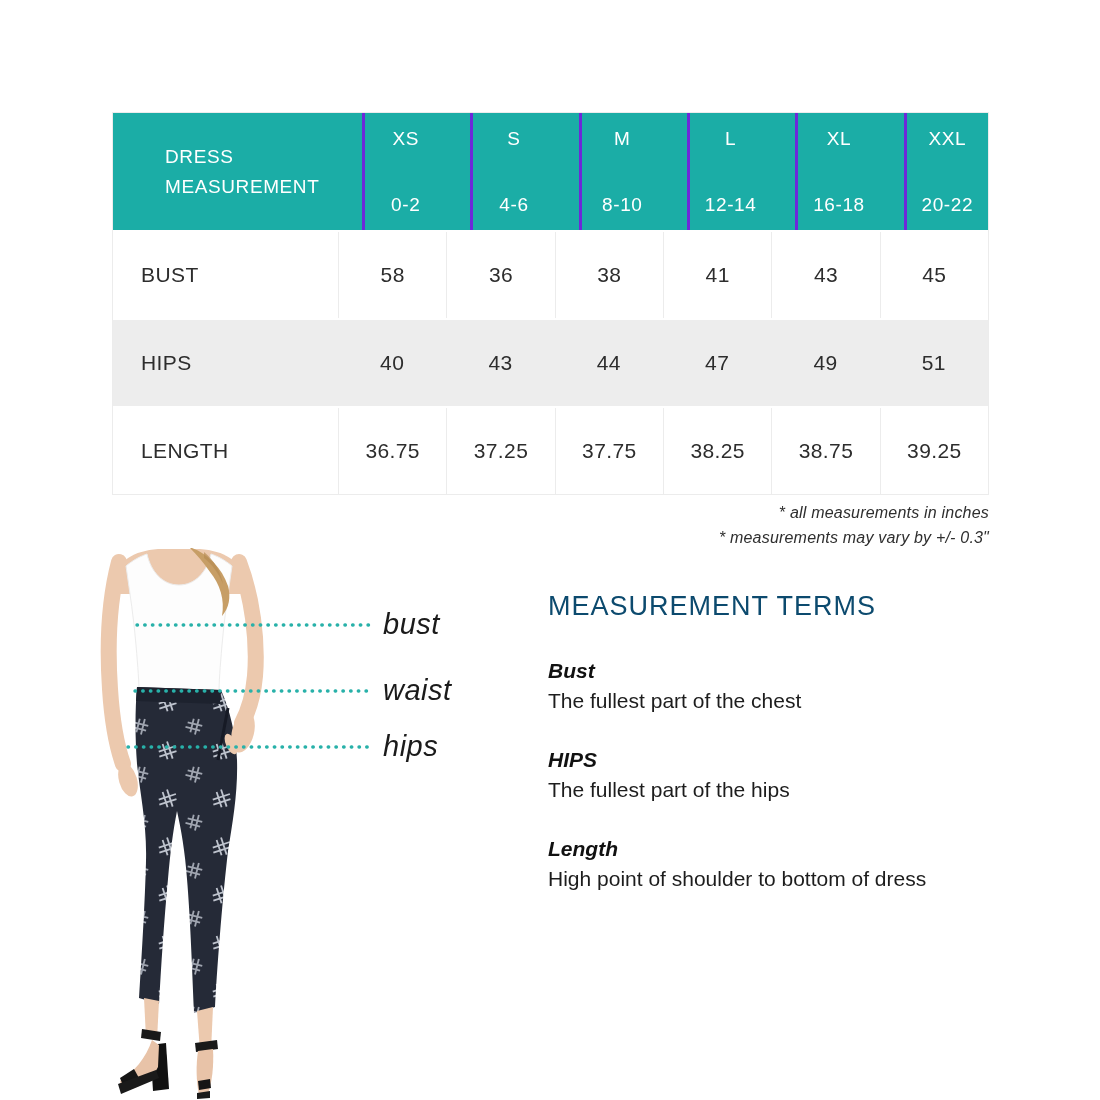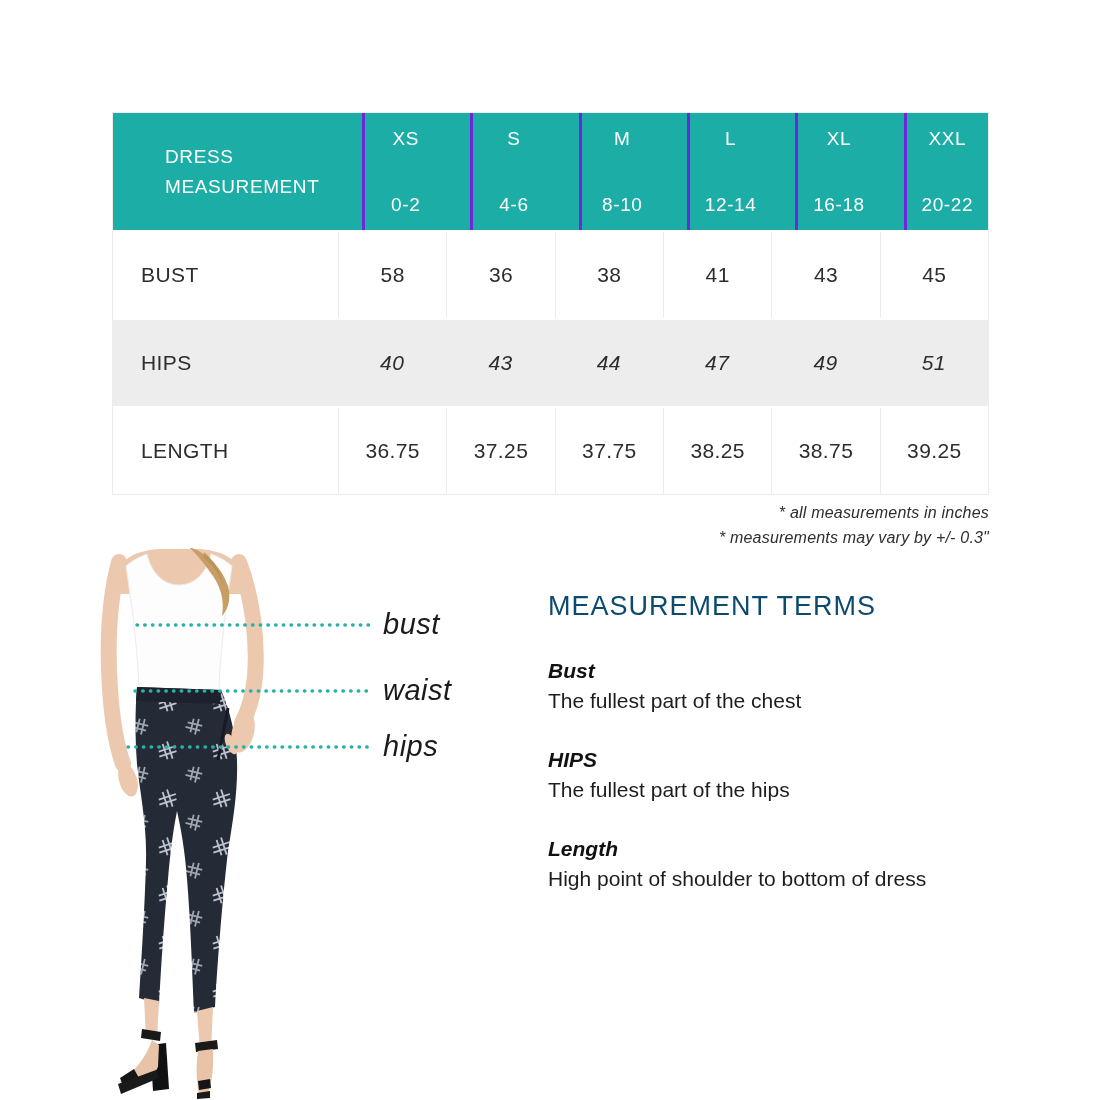--- a/index.html
+++ b/index.html
@@ -19,21 +19,21 @@
   }
   .t-head > div + div { border-left:3px solid #6d28d9;gap:36px; }
   .t-head .label-cell {
     align-items:flex-start; text-align:left; padding:0 46px 0 28px;
   }
   .t-data { height:88px; border-top:2px solid #ffffff; background:#ffffff; }
   .t-data > div { display:flex; align-items:center; justify-content:center; font-size:21px; color:#2d2d2d; letter-spacing:0.4px; }
   .t-data > div + div { border-left:1px solid #ececec; }
   .t-data .row-label { justify-content:flex-start; padding-left:28px; }
   .t-data.alt { background:#ededed; }
-  .t-data.alt > div + div { border-left:none;font-style:italic; }
+  .t-data.alt > div + div { border-left:none; }
 
   
   .footnotes {
     position:absolute; left:112px; top:500px; width:877px; text-align:right;
     font-style:italic; font-size:16px; line-height:25px; color:#2e2e2e; letter-spacing:0.2px;
   }
 
   
   .figure-wrap { position:absolute; left:100px; top:548px; width:280px; height:552px; }
   .figure-wrap svg { display:block; width:280px; height:552px; }

